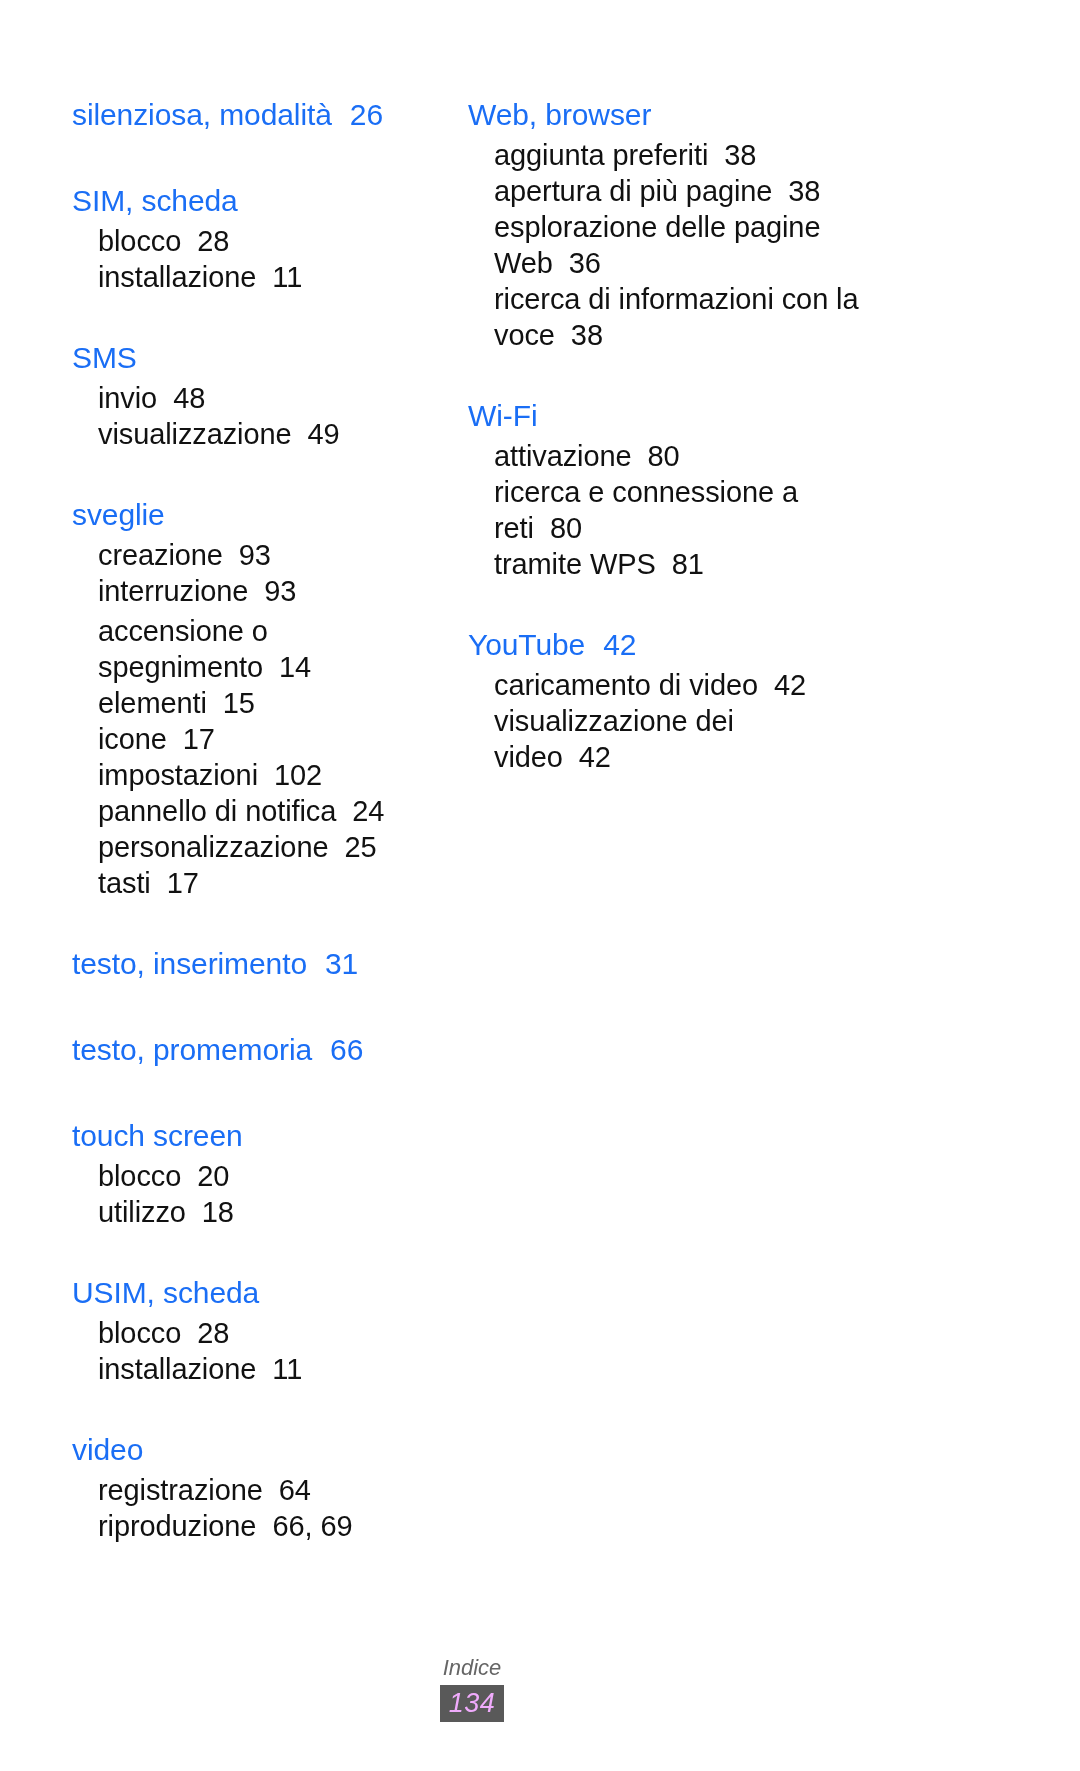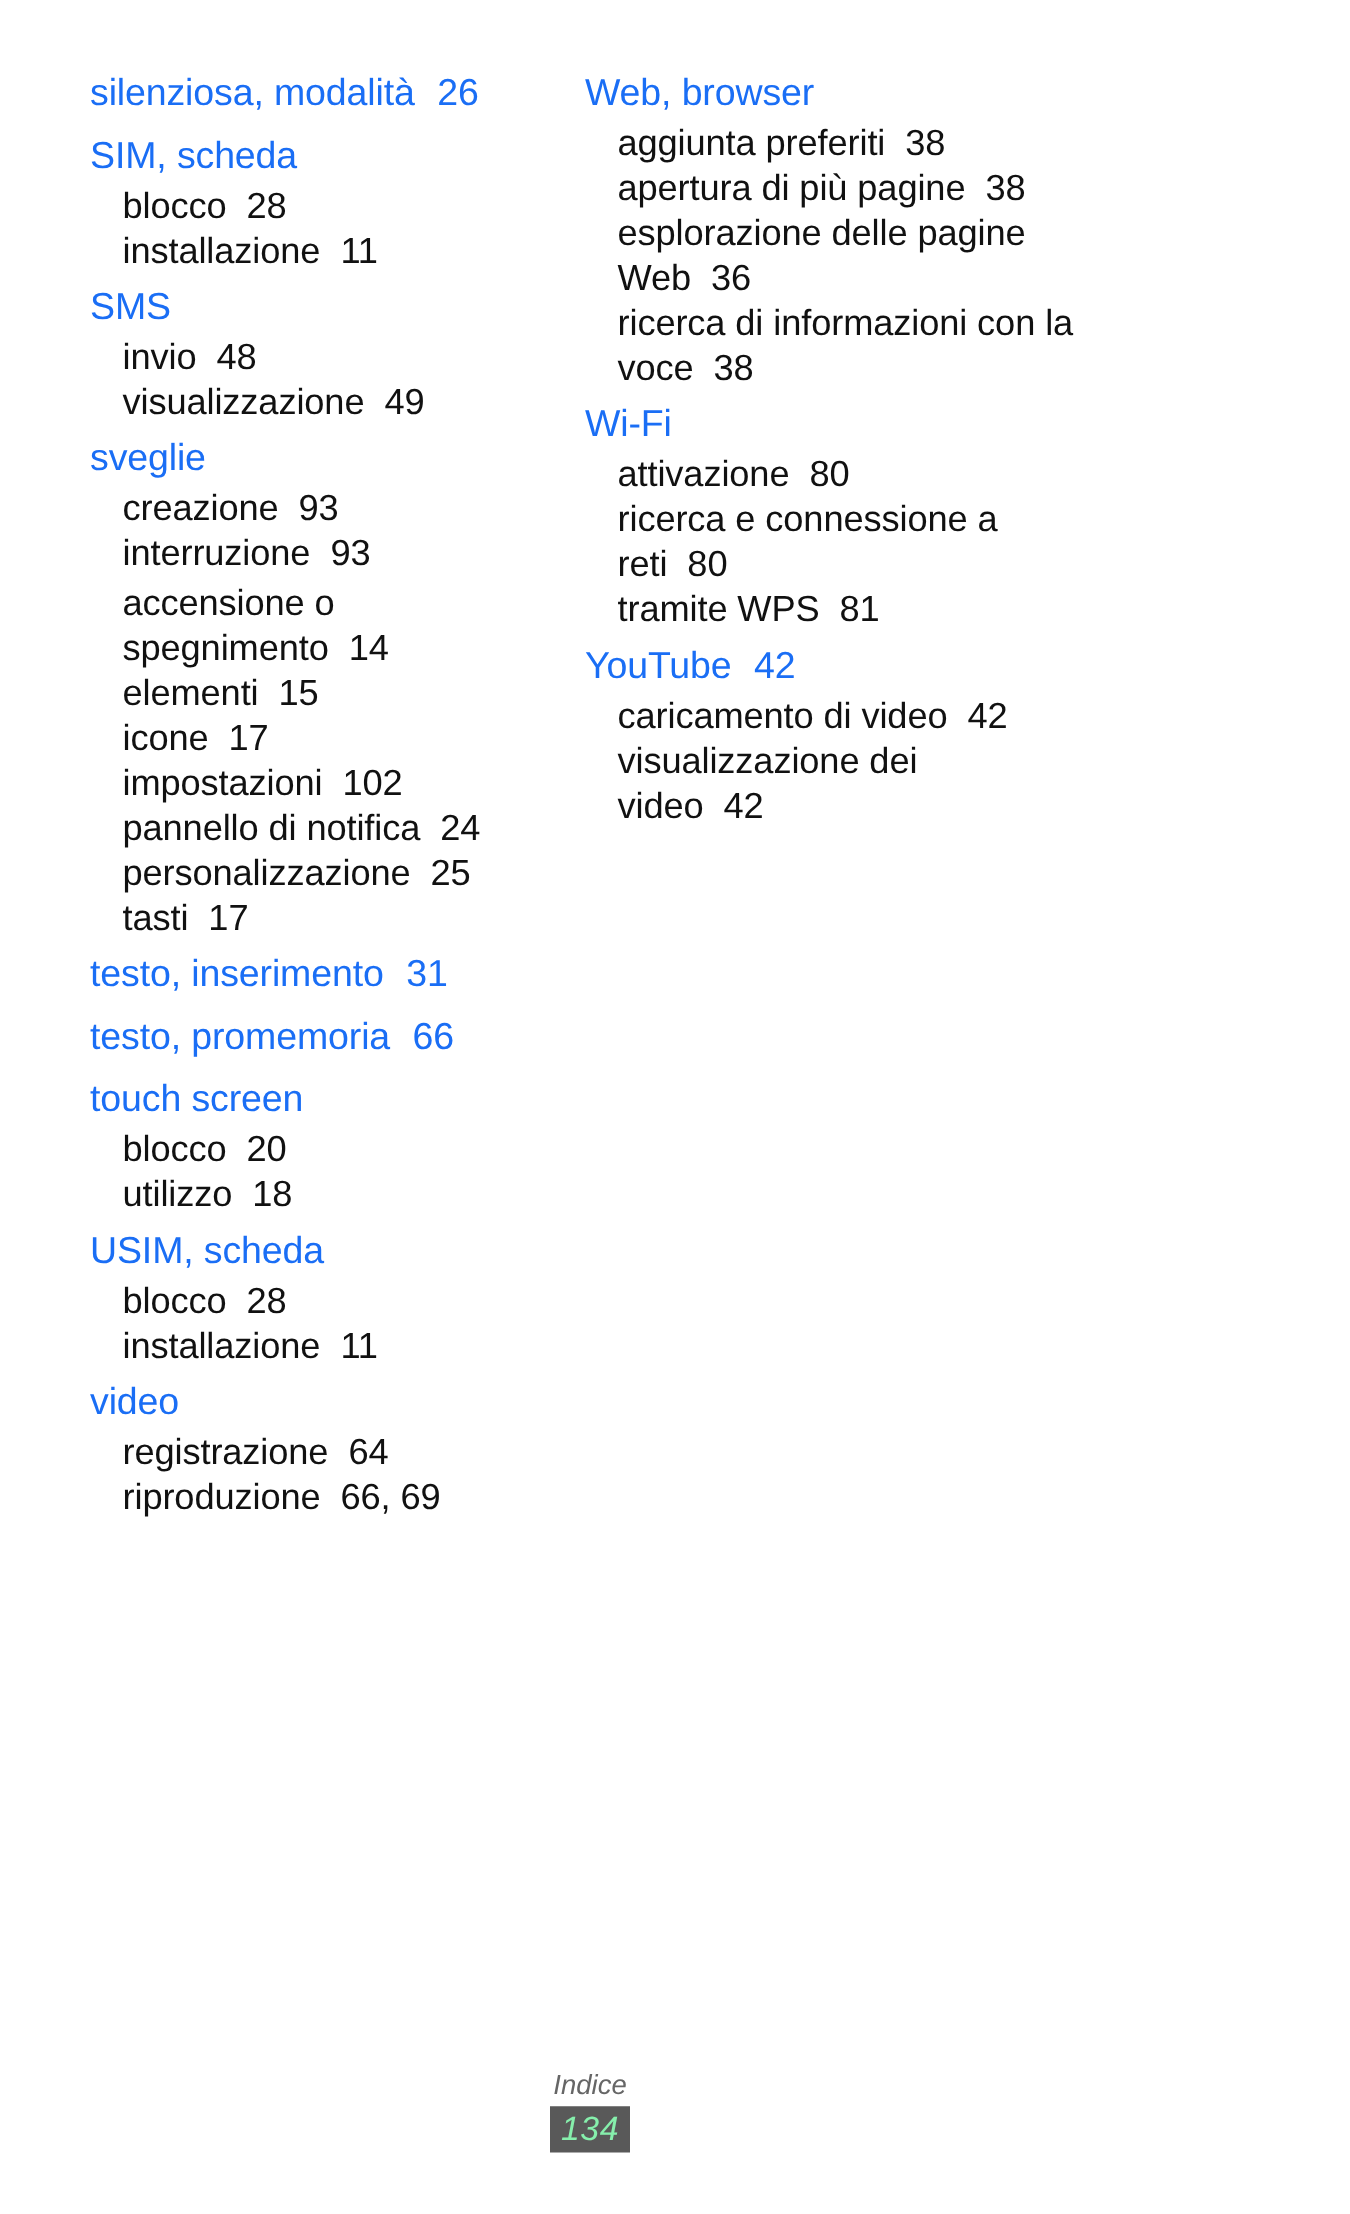--- a/index.html
+++ b/index.html
@@ -46,20 +46,21 @@
   }
 
   
   .entry {
     color: #1a6ef5;
     font-size: 30px;
     line-height: 45px;
     font-weight: 400;
     letter-spacing: -0.1px;
     white-space: nowrap;
+    margin-top: 40px;
   }
   .entry .page-num {
     margin-left: 18px;
   }
 
   
   .subentry {
     color: #111111;
     font-size: 29px;
     line-height: 36px;
@@ -95,21 +96,21 @@
     font-family: "Liberation Sans", sans-serif;
     font-style: italic;
     font-size: 22px;
     color: #666666;
     line-height: 26px;
     display: block;
   }
   .footer-page {
     display: inline-block;
     background: #595959;
-    color: #86efac;
+    color: #f0abfc;
     font-style: italic;
     font-size: 27px;
     line-height: 32px;
     padding: 2px 9px 3px 9px;
     margin-top: 4px;
     letter-spacing: 0.5px;
   }
 </style>
 </head>
 <body>

